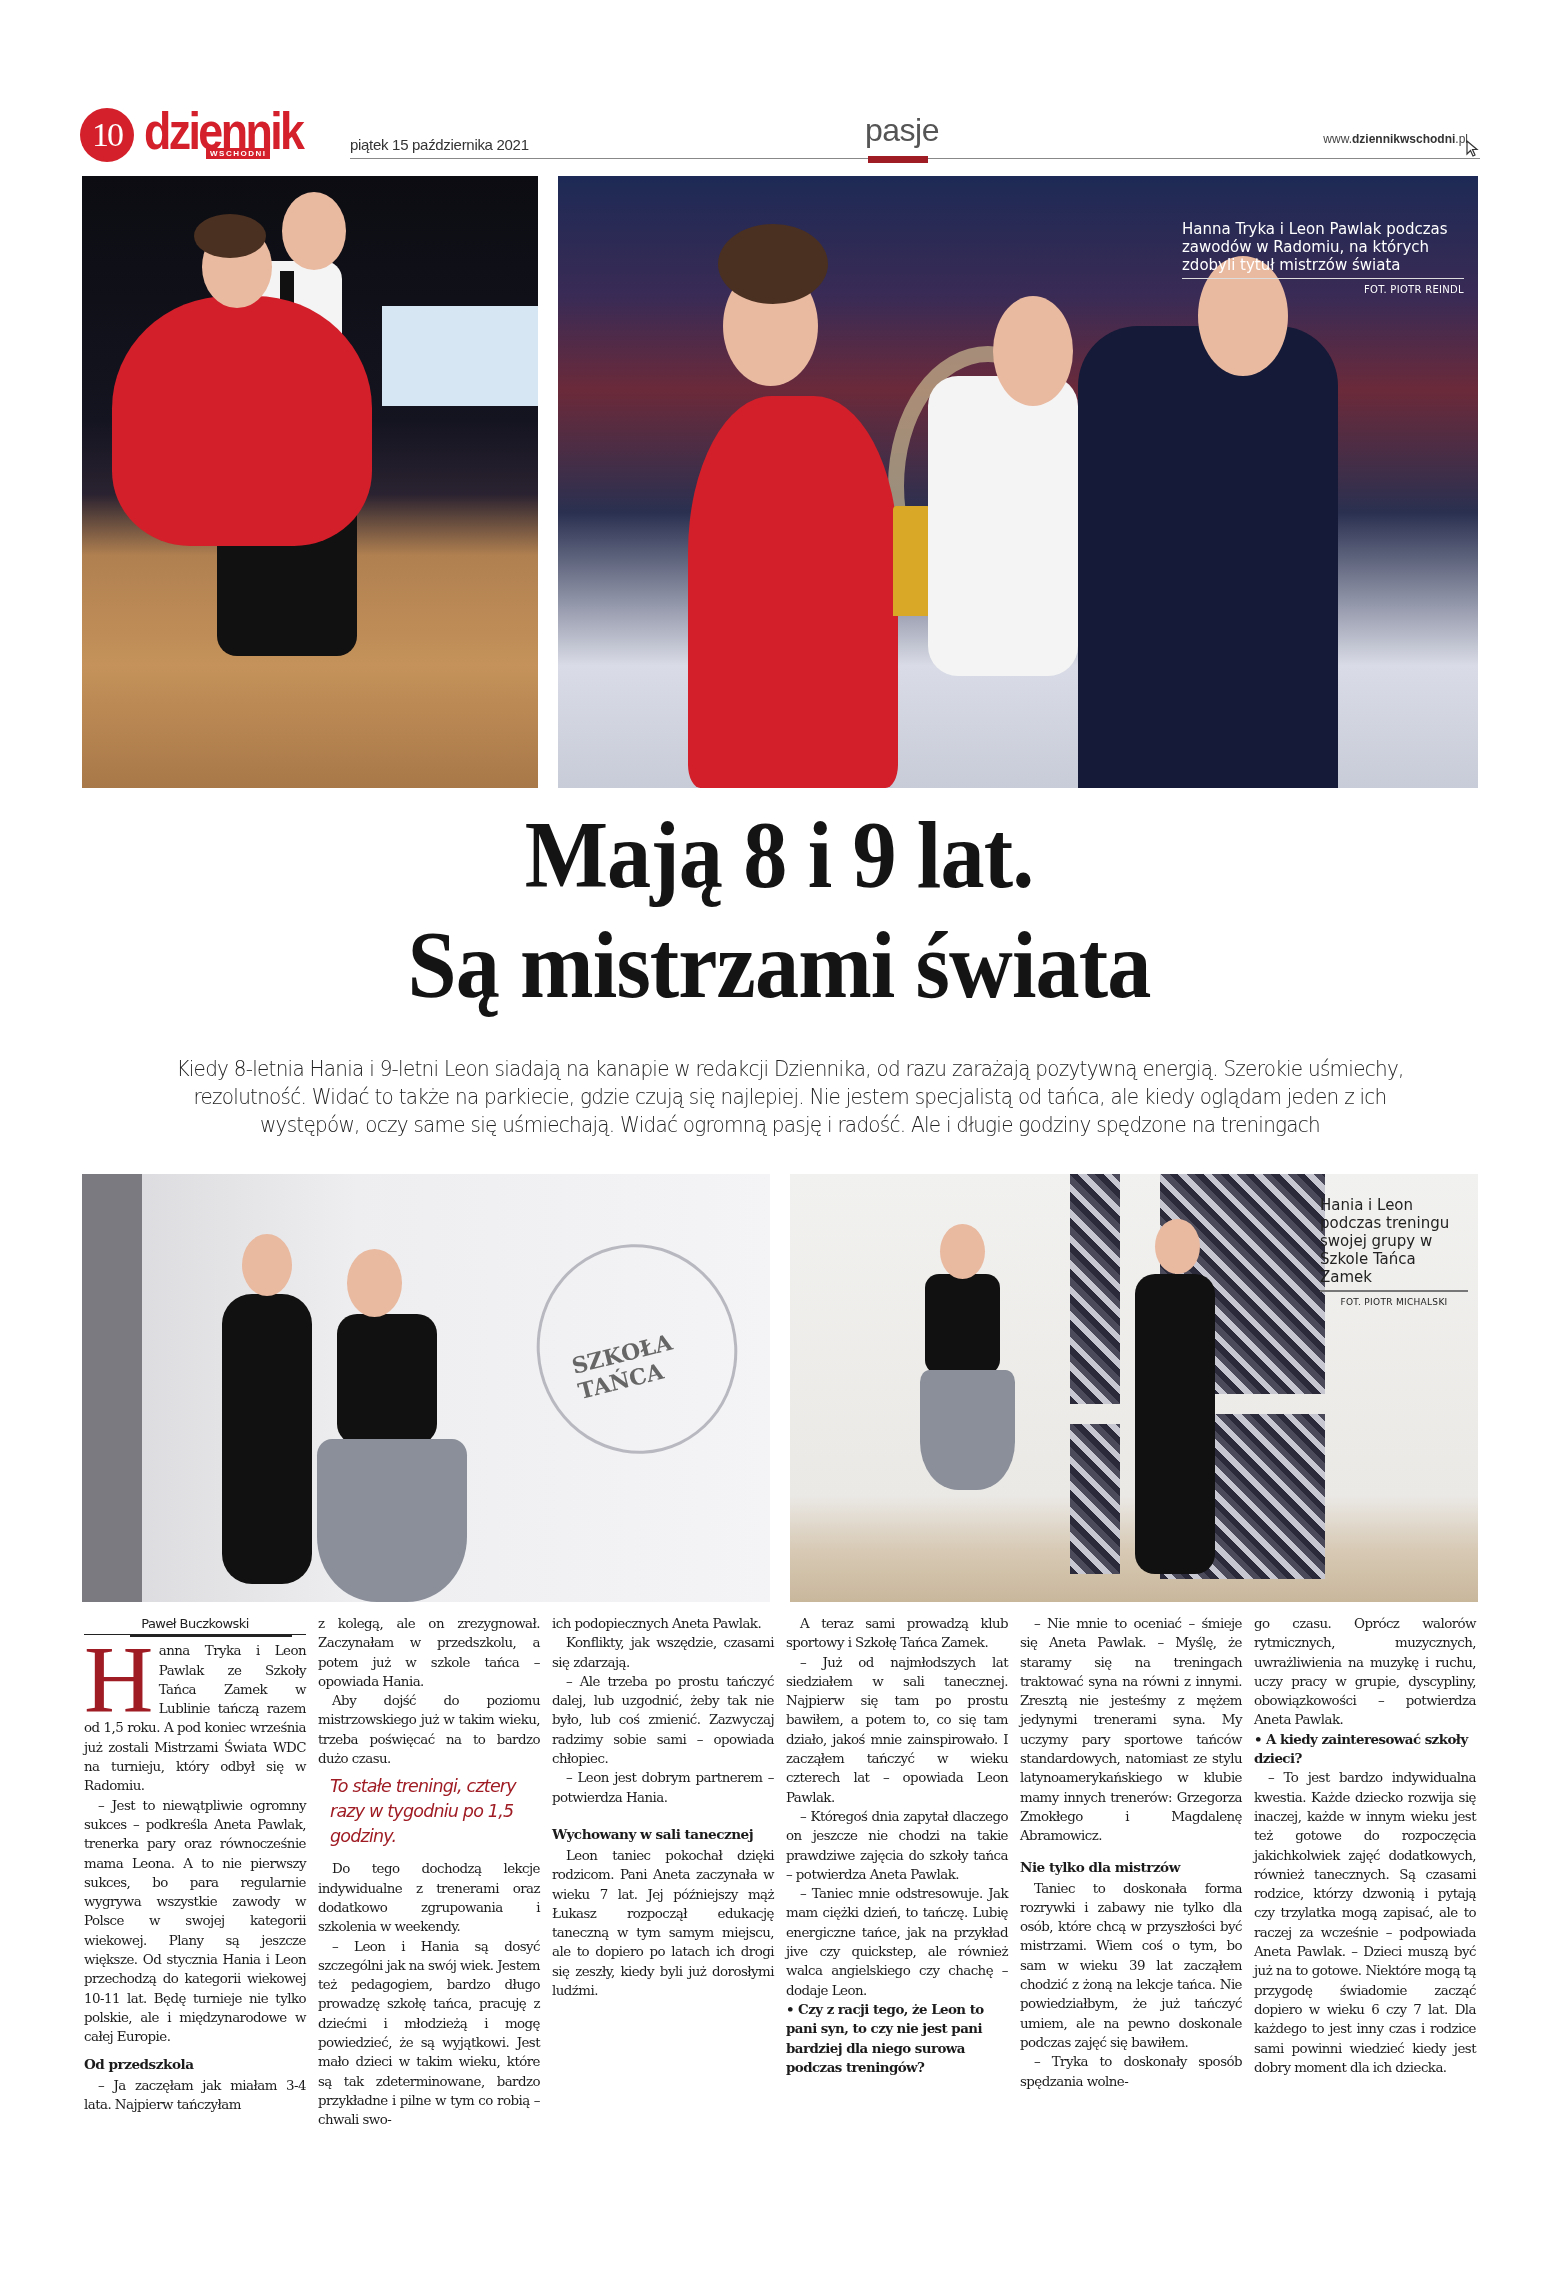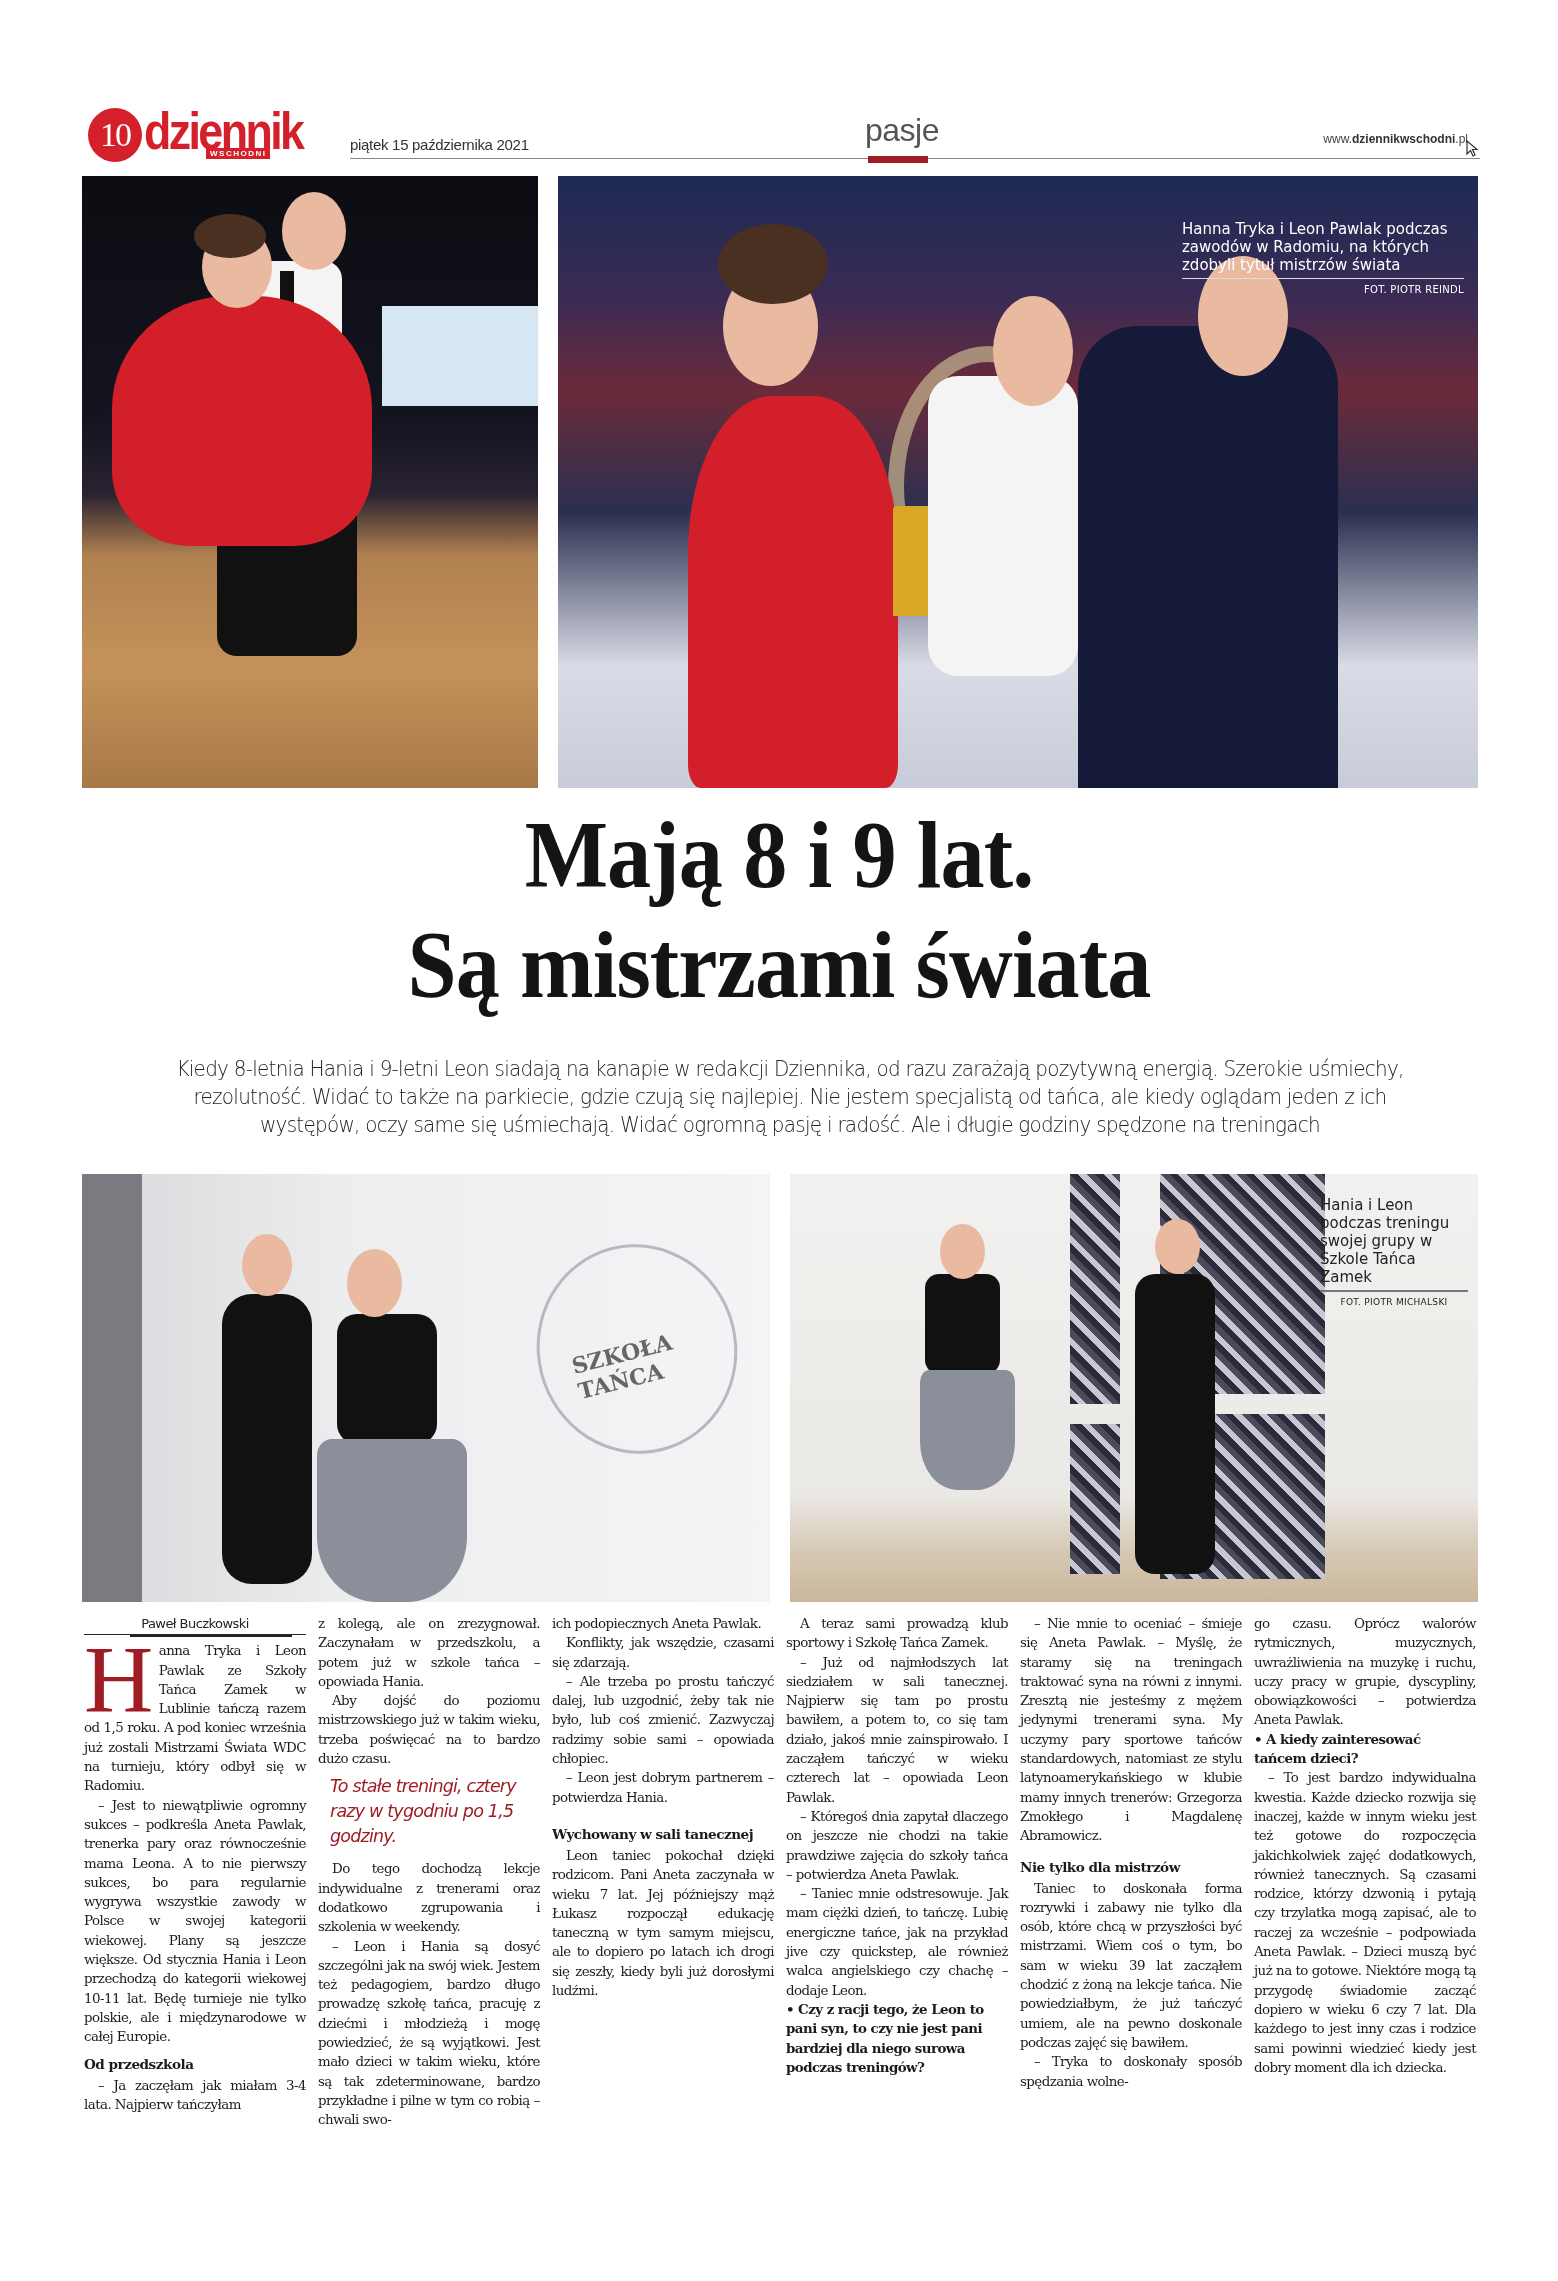--- a/index.html
+++ b/index.html
@@ -1,21 +1,21 @@
 <!DOCTYPE html>
 <html><head>
 <meta charset="utf-8">
 <style>
   * { box-sizing: border-box; margin: 0; padding: 0; }
   html, body { width: 1558px; height: 2281px; background: #ffffff; overflow: hidden; }
   body { position: relative; font-family: "DejaVu Serif", serif; color: #1a1a1a; }
 
   
   .masthead { position: absolute; left: 80px; top: 100px; width: 1400px; height: 62px; }
-  .page-num { position: absolute; left: 8px; top: 8px; width: 54px; height: 54px; border-radius: 50%;
+  .page-num { position: absolute; left: 0; top: 8px; width: 54px; height: 54px; border-radius: 50%;
     background: #d4202a; color: #fff; font-family: "Liberation Serif", serif; font-size: 34px;
     display: flex; align-items: center; justify-content: center; letter-spacing: -2px; }
   .logo { position: absolute; left: 64px; top: 0; height: 62px; }
   .logo-main { font-family: "Liberation Sans", sans-serif; font-weight: 900; font-size: 52px;
     color: #d4202a; letter-spacing: -3px; line-height: 62px; transform: scaleX(0.86); transform-origin: left; display: inline-block; }
   .logo-sub { position: absolute; left: 62px; top: 48px; background: #d4202a; color: #fff;
     font-family: "Liberation Sans", sans-serif; font-size: 8px; font-weight: bold; padding: 1px 4px; letter-spacing: 1.5px; }
   .issue-date { position: absolute; left: 270px; top: 36px; font-family: "Liberation Sans", sans-serif;
     font-size: 15px; color: #333; letter-spacing: -0.3px; }
   .head-rule { position: absolute; left: 270px; right: 0; top: 58px; height: 1px; background: #888; }
@@ -203,17 +203,17 @@
 
   <div class="col" style="left:936px;">
     <p>– Nie mnie to oceniać – śmieje się Aneta Pawlak. – Myślę, że staramy się na treningach traktować syna na równi z innymi. Zresztą nie jesteśmy z mężem jedynymi trenerami syna. My uczymy pary sportowe tańców standardowych, natomiast ze stylu latynoamerykańskiego w klubie mamy innych trenerów: Grzegorza Zmokłego i Magdalenę Abramowicz.</p>
     <h3 style="margin-top:12px;">Nie tylko dla mistrzów</h3>
     <p>Taniec to doskonała forma rozrywki i zabawy nie tylko dla osób, które chcą w przyszłości być mistrzami. Wiem coś o tym, bo sam w wieku 39 lat zacząłem chodzić z żoną na lekcje tańca. Nie powiedziałbym, że już tańczyć umiem, ale na pewno doskonale podczas zajęć się bawiłem.</p>
     <p>– Tryka to doskonały sposób spędzania wolne-</p>
   </div>
 
   <div class="col" style="left:1170px;">
     <p class="noind">go czasu. Oprócz walorów rytmicznych, muzycznych, uwrażliwienia na muzykę i ruchu, uczy pracy w grupie, dyscypliny, obowiązkowości – potwierdza Aneta Pawlak.</p>
-    <p class="q">• A kiedy zainteresować tańcem dzieci?</p>
+    <p class="q">• A kiedy zainteresować szkoły dzieci?</p>
     <p>– To jest bardzo indywidualna kwestia. Każde dziecko rozwija się inaczej, każde w innym wieku jest też gotowe do rozpoczęcia jakichkolwiek zajęć dodatkowych, również tanecznych. Są czasami rodzice, którzy dzwonią i pytają czy trzylatka mogą zapisać, ale to raczej za wcześnie – podpowiada Aneta Pawlak. – Dzieci muszą być już na to gotowe. Niektóre mogą tą przygodę świadomie zacząć dopiero w wieku 6 czy 7 lat. Dla każdego to jest inny czas i rodzice sami powinni wiedzieć kiedy jest dobry moment dla ich dziecka.</p>
   </div>
 
 </article>
 
 </body></html>

